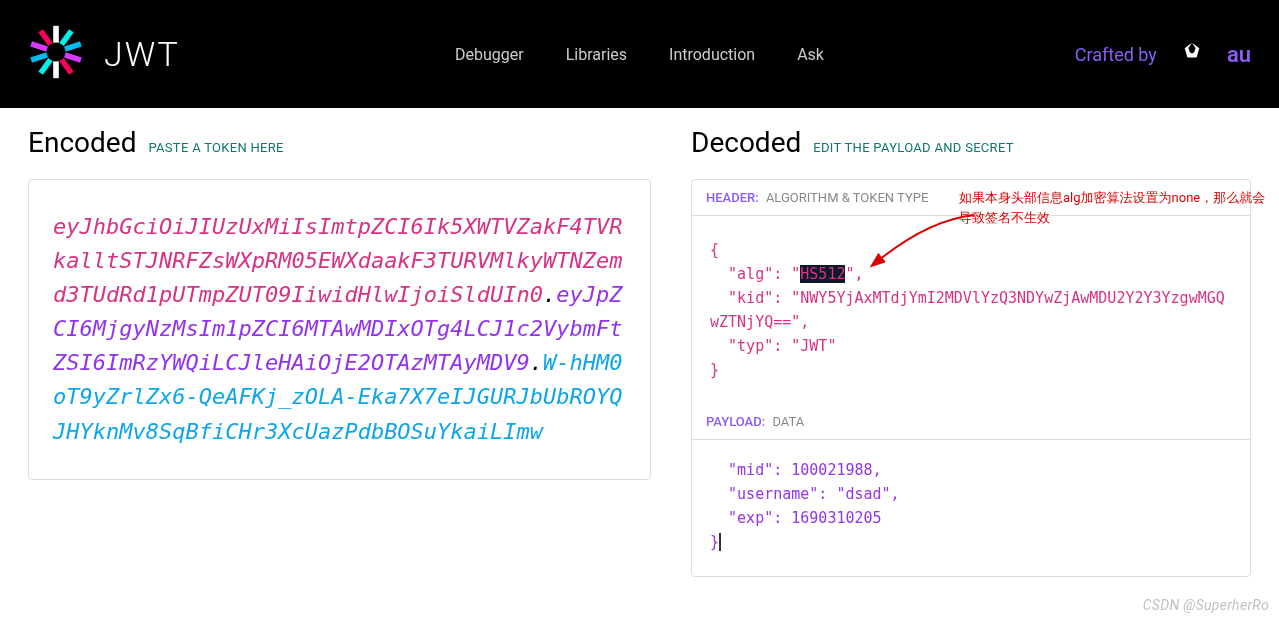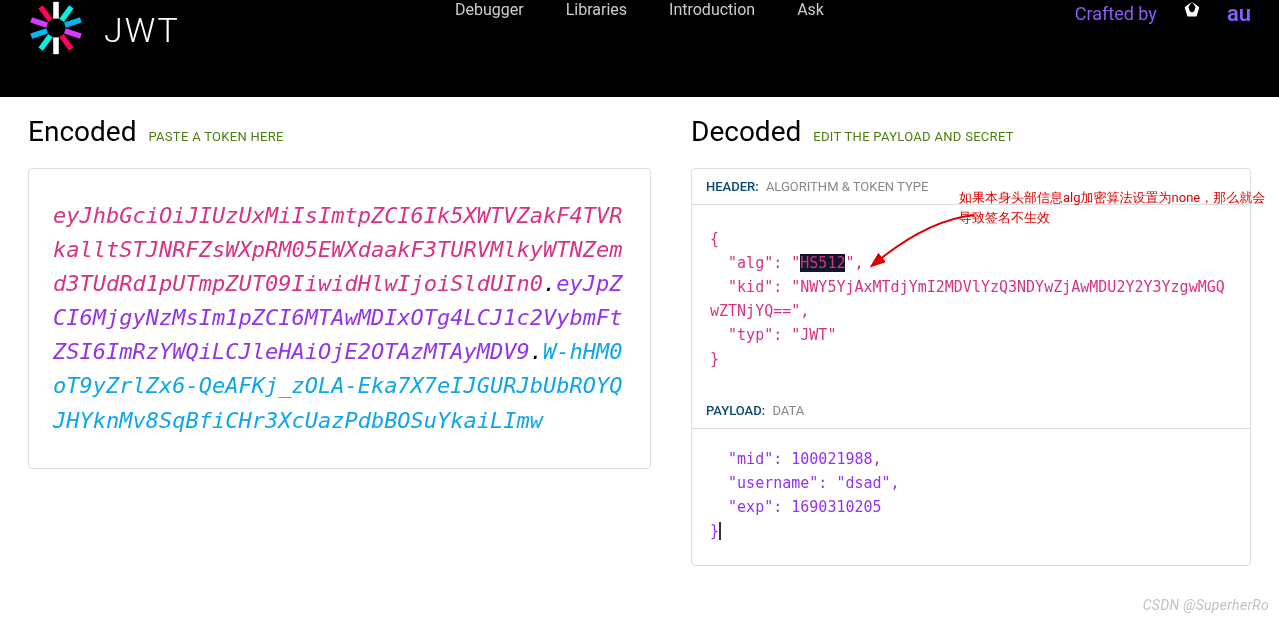--- a/index.html
+++ b/index.html
@@ -1,44 +1,44 @@
 <!DOCTYPE html>
 <html><head>
   <meta charset="utf-8">
   <style>
     * { margin: 0; padding: 0; box-sizing: border-box; }
     body { font-family: -apple-system, BlinkMacSystemFont, "Segoe UI", Roboto, Helvetica, Arial, sans-serif; background: #fff; color: #000; width: 1279px; height: 619px; overflow: hidden; position: relative; }
     
-    .header { background: #000; height: 97px; display: flex; align-items: flex-start; padding: 0 28px; position: relative; }
+    .header { background: #000; height: 108px; display: flex; align-items: center; padding: 0 28px; position: relative; }
     .logo-group { display: flex; align-items: center; gap: 20px; }
     .logo-icon { width: 56px; height: 56px; }
     .logo-text { color: #fff; font-size: 34px; font-weight: 300; letter-spacing: 2px; }
     .nav { position: absolute; left: 50%; transform: translateX(-50%); display: flex; gap: 42px; }
     .nav a { color: #ccc; text-decoration: none; font-size: 16px; }
     .crafted { margin-left: auto; color: #8b5cf6; display: flex; align-items: center; gap: 24px; font-size: 18px; }
     .auth-icon { width: 22px; height: 22px; }
     
     .content { display: flex; padding: 18px 28px 0 28px; gap: 40px; }
     .col { flex: 1; min-width: 0; }
     .col-right { flex: 0 0 560px; }
     
     .section-head { display: flex; align-items: baseline; gap: 12px; margin-bottom: 20px; }
     .section-title { font-size: 28px; font-weight: 400; }
-    .section-sub { font-size: 13px; color: #4d7c0f; text-transform: uppercase; letter-spacing: 0.3px; }
+    .section-sub { font-size: 13px; color: #0f766e; text-transform: uppercase; letter-spacing: 0.3px; }
     
     .encoded-box { border: 1px solid #ddd; border-radius: 4px; padding: 30px 24px; }
     .token { font-family: ui-monospace, Menlo, Monaco, Consolas, monospace; font-size: 22px; line-height: 1.55; word-break: break-all; font-style: italic; }
     .tok-h { color: #d63384; }
     .tok-p { color: #9333ea; }
     .tok-s { color: #0ea5e9; }
     .tok-dot { color: #000; }
     
     .decoded-box { border: 1px solid #ddd; border-radius: 4px; }
     .panel-head { border-bottom: 1px solid #ddd; padding: 10px 14px; font-size: 13px; }
-    .panel-head .lbl { font-weight: 500; color: #0c4a6e; }
+    .panel-head .lbl { font-weight: 500; color: #8b5cf6; }
     .panel-head .sub { color: #888; margin-left: 4px; }
     .panel-body { padding: 22px 18px; font-family: ui-monospace, Menlo, Monaco, Consolas, monospace; font-size: 15px; line-height: 1.6; color: #d63384; white-space: pre-wrap; word-break: break-all; position: relative; }
     .panel-body.payload { color: #9333ea; padding-top: 18px; }
     .hl { background: #0f172a; }
     .cursor { border-right: 2px solid #333; display: inline-block; height: 18px; vertical-align: text-bottom; }
     
     .annotation { position: absolute; top: 188px; right: 10px; width: 310px; color: #d00; font-size: 13px; line-height: 1.5; z-index: 10; pointer-events: none; }
     .arrow-svg { position: absolute; top: 210px; right: 300px; width: 110px; height: 60px; z-index: 9; pointer-events: none; }
     
     .watermark { position: absolute; bottom: 6px; right: 10px; color: rgba(150,150,150,0.6); font-size: 14px; font-style: italic; letter-spacing: 0.3px; }

